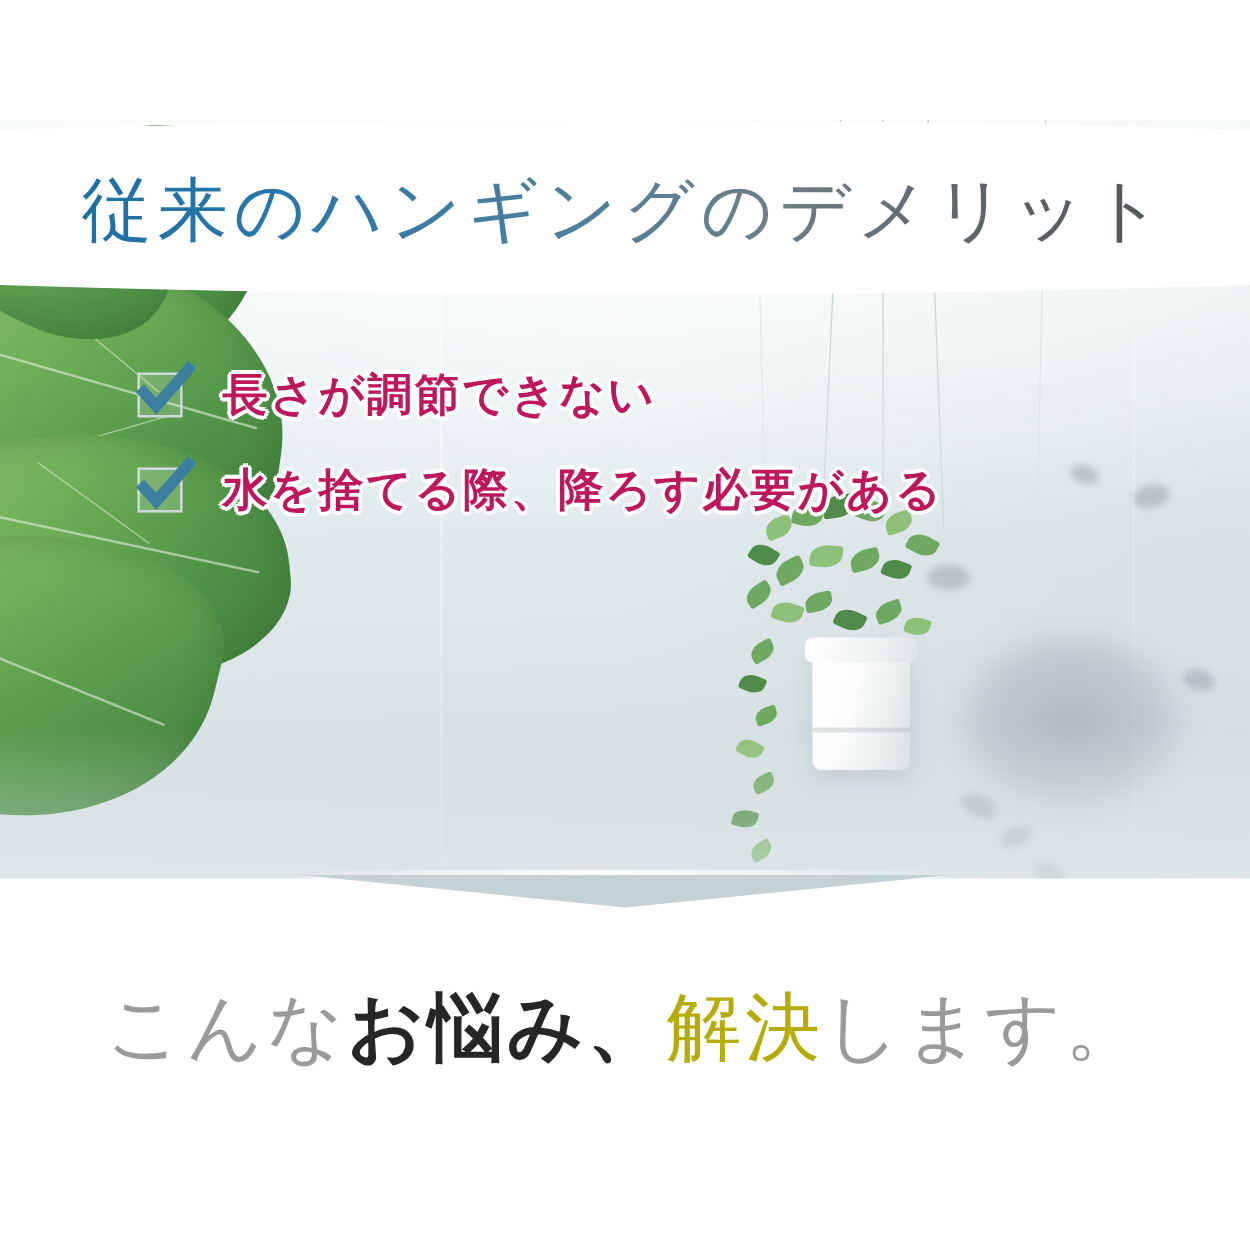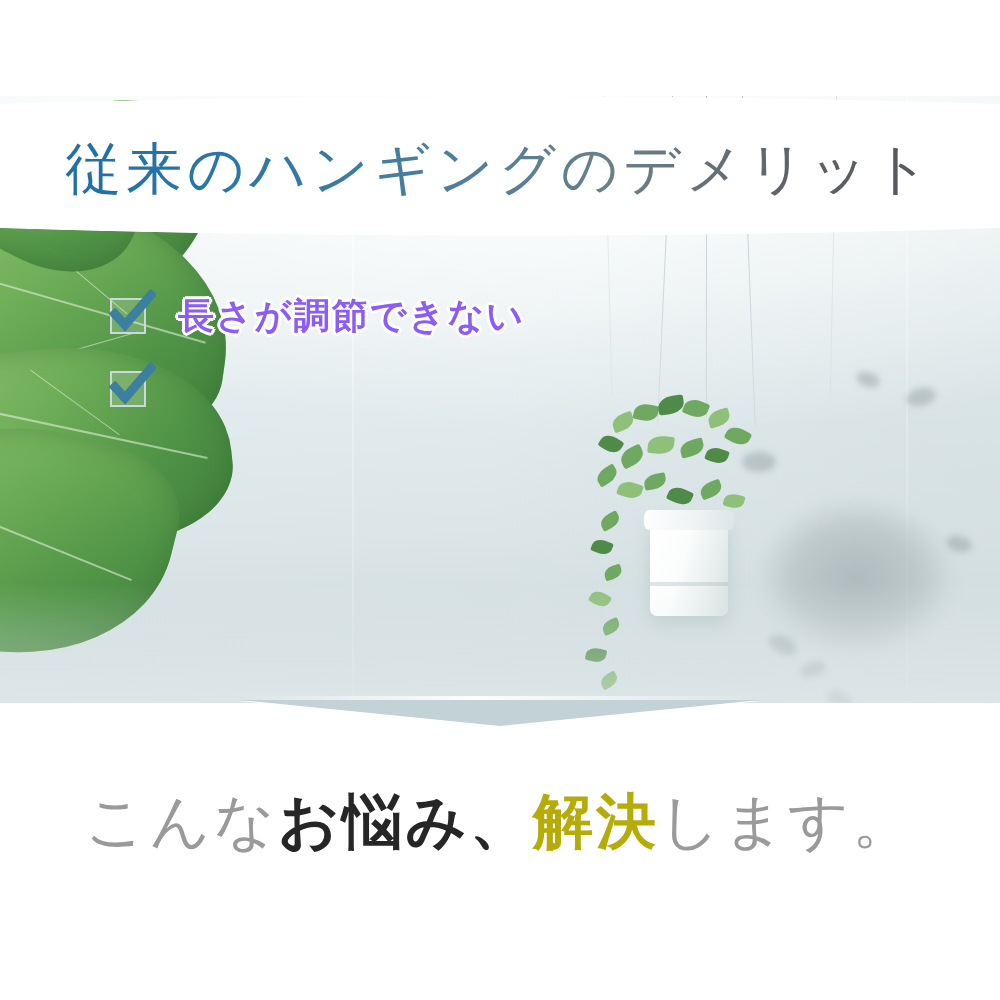--- a/index.html
+++ b/index.html
@@ -106,37 +106,37 @@
   .row{display:flex;align-items:center;margin-bottom:27px;}
   .cbox{position:relative;width:44px;height:44px;flex:0 0 44px;margin-right:26px;}
   .cbox .sq{
     position:absolute;left:2px;top:3px;width:36px;height:36px;
     border:2px solid #cdd8da;background:rgba(255,255,255,.16);
     box-sizing:border-box;
   }
   .cbox svg{position:absolute;left:0;top:-6px;width:48px;height:48px;}
   .rowtxt{
     font-family:"Liberation Sans", sans-serif;
-    font-size:36px;font-weight:700;letter-spacing:2px;color:#8b5cf6;
+    font-size:36px;font-weight:700;letter-spacing:2px;color:#be185d;
     white-space:nowrap;
     text-shadow:
       2px 0 0 #fff,-2px 0 0 #fff,0 2px 0 #fff,0 -2px 0 #fff,
       2px 2px 0 #fff,-2px 2px 0 #fff,2px -2px 0 #fff,-2px -2px 0 #fff,
       3px 0 0 #fff,-3px 0 0 #fff,0 3px 0 #fff,0 -3px 0 #fff;
   }
 
   
   .bottom{
     position:absolute;left:0;top:782px;width:1000px;text-align:center;
     font-family:"Liberation Serif", serif;
     font-size:60px;font-weight:400;letter-spacing:3px;white-space:nowrap;
   }
   .bottom .g{color:#9a9a9a;}
   .bottom .k{color:#262626;font-weight:700;}
-  .bottom .y{color:#b5ac0a;font-weight:700;}
+  .bottom .y{color:#b5ac0a;font-weight:400;}
 </style>
 </head>
 <body>
 
 <div id="stage">
 
   <div class="panel">
     <div class="panel-bg"></div>
     <div class="wall-light"></div>
 
@@ -229,20 +229,21 @@
       <div class="rowtxt">長さが調節できない</div>
     </div>
 
     <div class="row">
       <div class="cbox">
         <div class="sq"></div>
         <svg viewBox="0 0 48 48" aria-hidden="true">
           <path d="M7 25 L17 36 L43 6" fill="none" stroke="#3d7f9e" stroke-width="9" stroke-linecap="square" stroke-linejoin="miter"></path>
         </svg>
       </div>
+      <div class="rowtxt">水を捨てる際、降ろす必要がある</div>
     </div>
 
 
   </div>
 
   <div class="bottom">
     <span class="g">こんな</span><span class="k">お悩み、</span><span class="y">解決</span><span class="g">します。</span>
   </div>
 
 </div>

